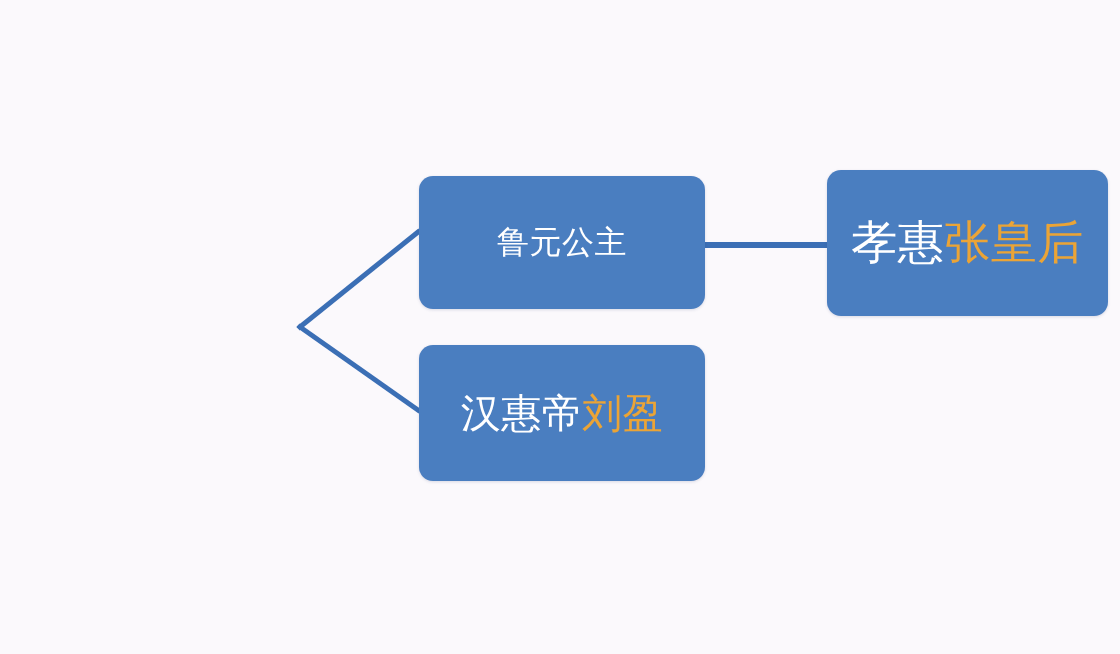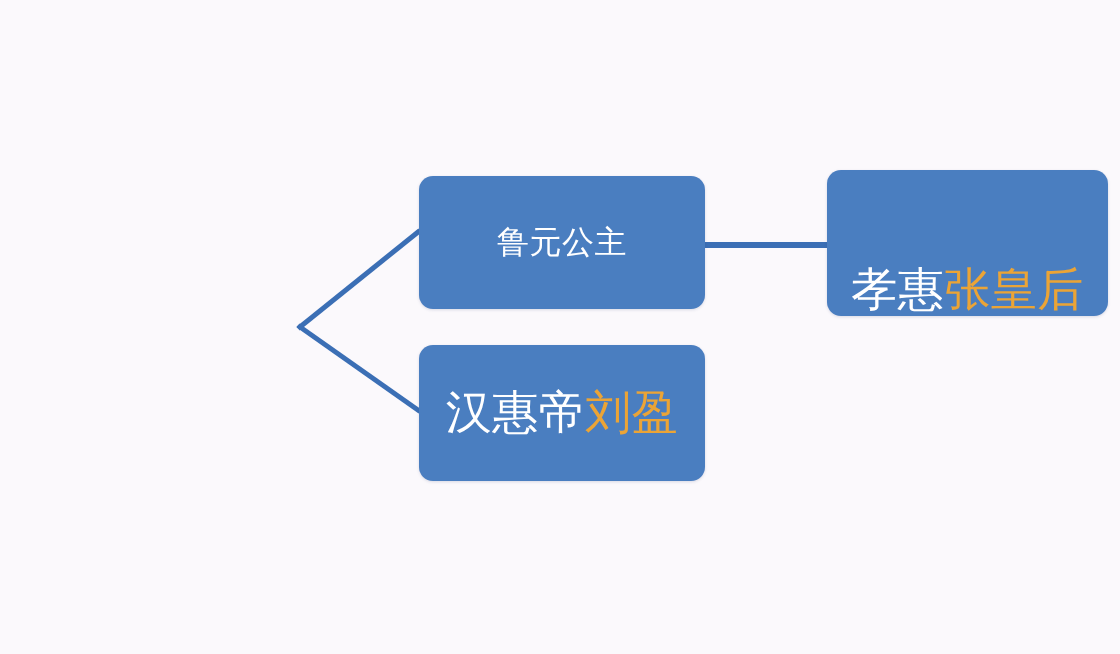--- a/index.html
+++ b/index.html
@@ -62,29 +62,28 @@
     top: 176px;
     width: 286px;
     height: 133px;
     font-size: 32px;
   }
   #node-emperor-hui {
     left: 419px;
     top: 345px;
     width: 286px;
     height: 136px;
-    font-size: 46px;
+    font-size: 40px;
   }
   #node-empress-zhang {
     left: 827px;
     top: 170px;
     width: 281px;
     height: 146px;
     font-size: 46px;
-    align-items: flex-end;
   }
 </style>
 </head>
 <body style="background: rgb(251, 249, 252);">
 
 <div id="canvas">
 
   <svg class="conn-layer" viewBox="0 0 1120 654" width="1120" height="654" xmlns="http://www.w3.org/2000/svg">
     <line x1="300" y1="327" x2="418" y2="232" stroke="#3b6fb5" stroke-width="5" stroke-linecap="square"></line>
     <line x1="300" y1="327" x2="418" y2="410" stroke="#3b6fb5" stroke-width="5" stroke-linecap="square"></line>

